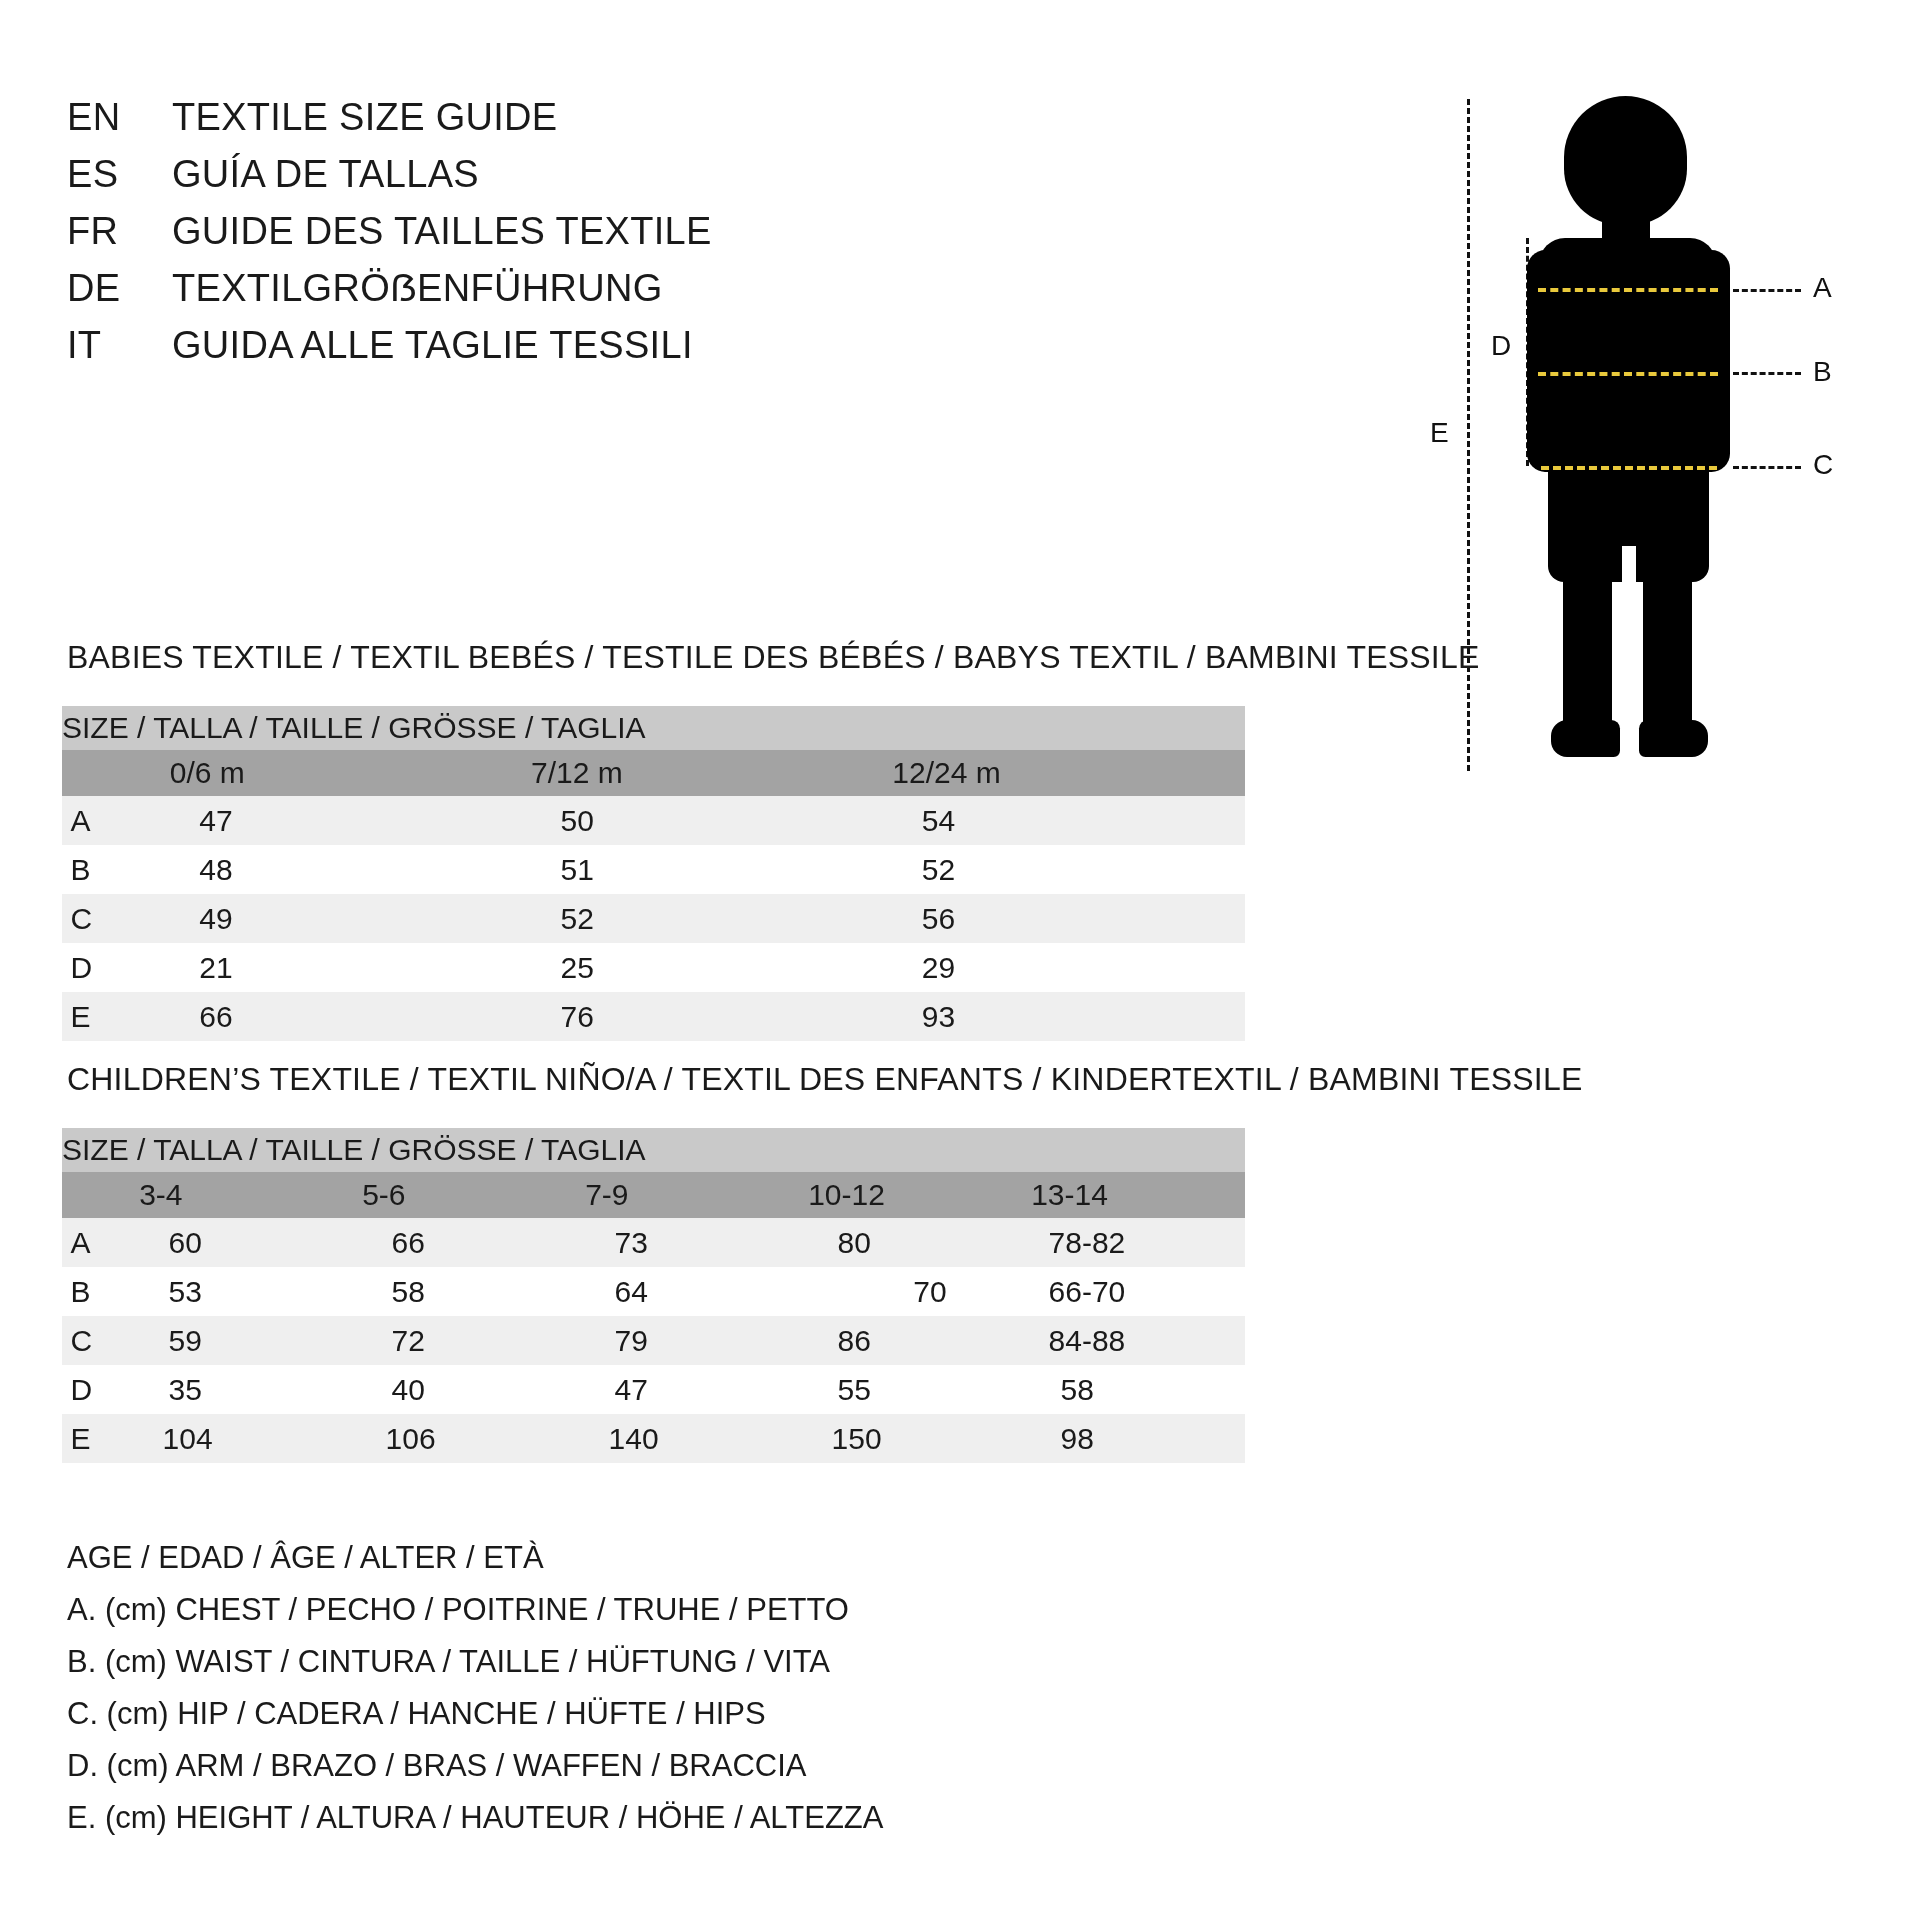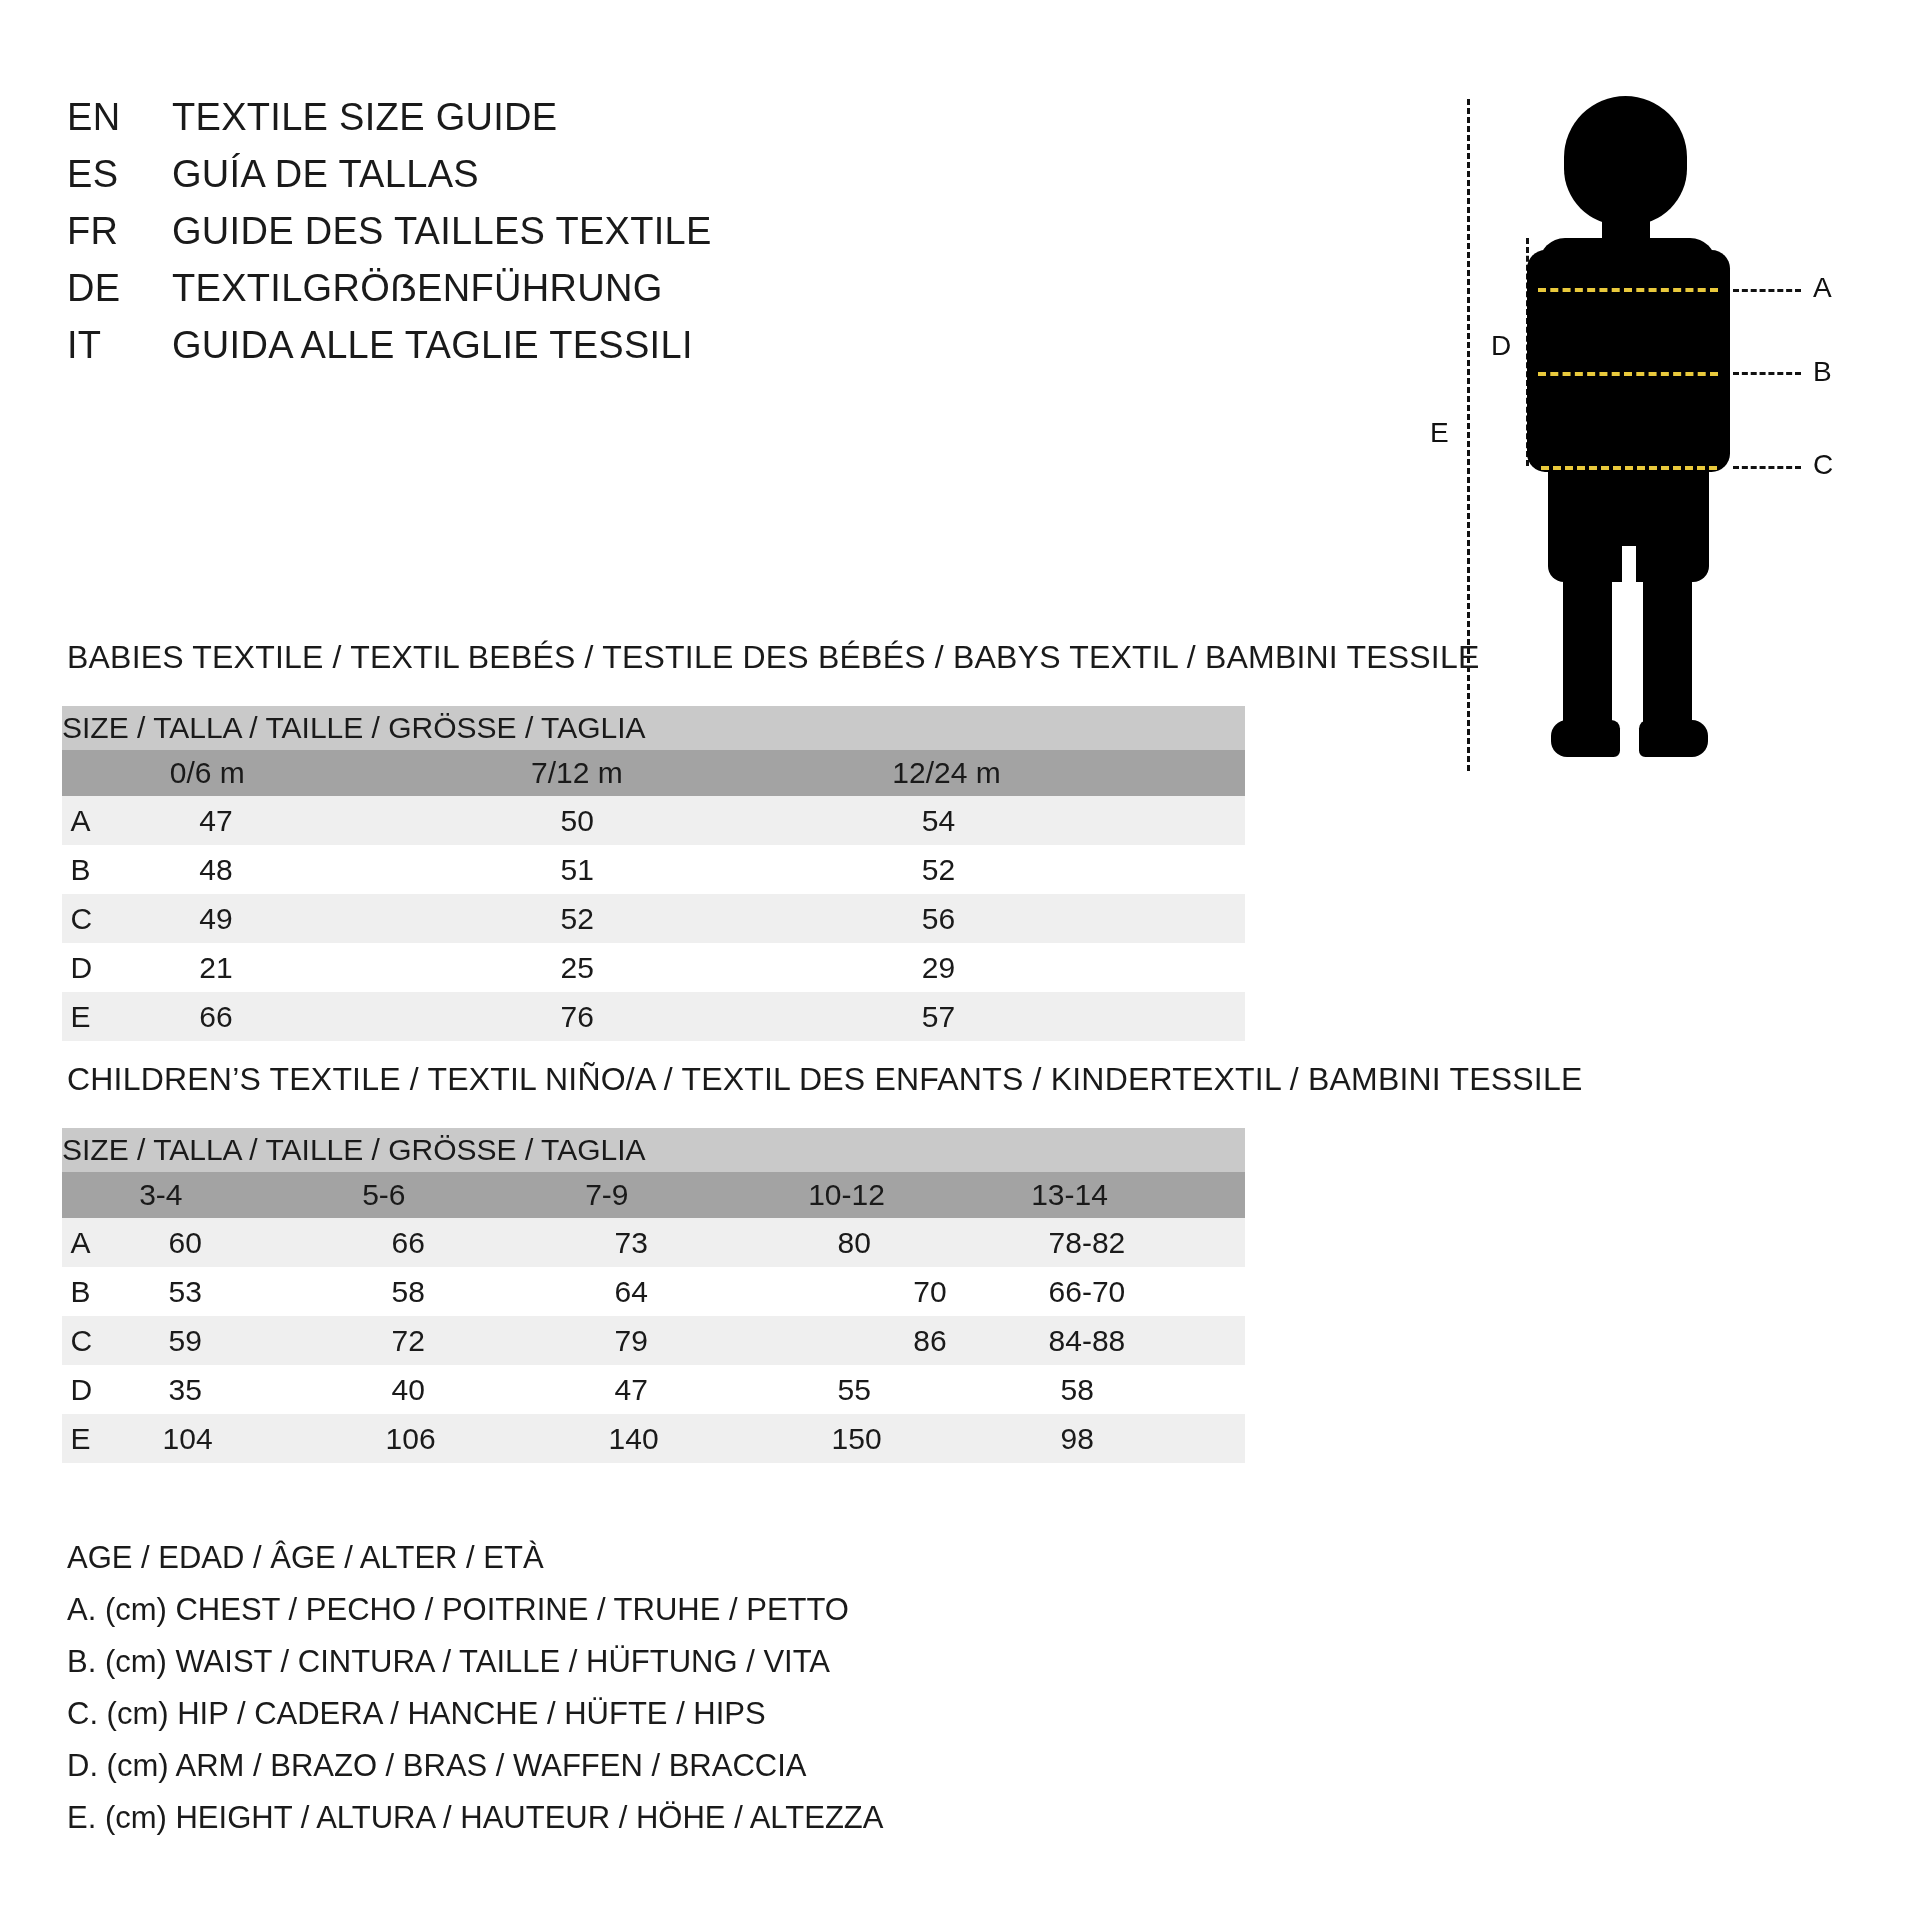--- a/index.html
+++ b/index.html
@@ -308,21 +308,21 @@
       <tr class="data-row row-plain">
         <td class="col-label">D</td>
         <td class="col-val" style="padding-left:38px !important;">21</td>
         <td class="col-val" style="padding-left:38px !important;">25</td>
         <td class="col-val" style="padding-left:38px !important;">29</td>
       </tr>
       <tr class="data-row row-shade">
         <td class="col-label">E</td>
         <td class="col-val" style="padding-left:38px !important;">66</td>
         <td class="col-val" style="padding-left:38px !important;">76</td>
-        <td class="col-val" style="padding-left:38px !important;">57</td>
+        <td class="col-val" style="padding-left:38px !important;">93</td>
       </tr>
     </tbody>
   </table>
 
   <div class="section-title" style="left: 67px; top: 1057px;">CHILDREN’S TEXTILE / TEXTIL NIÑO/A / TEXTIL DES ENFANTS / KINDERTEXTIL / BAMBINI TESSILE</div>
 
   <table class="size-table" style="left: 62px; top: 1124px; width: 1183px;">
     <tbody>
       <tr class="tbl-head-row">
         <td colspan="6">SIZE / TALLA / TAILLE / GRÖSSE / TAGLIA</td>
@@ -349,21 +349,21 @@
         <td style="padding-left:38px !important;">58</td>
         <td style="padding-left:38px !important;">64</td>
         <td style="padding-left:38px !important;text-align:center;">70</td>
         <td style="padding-left:26px !important;">66-70</td>
       </tr>
       <tr class="data-row row-shade">
         <td class="col-label">C</td>
         <td style="padding-left:38px !important;">59</td>
         <td style="padding-left:38px !important;">72</td>
         <td style="padding-left:38px !important;">79</td>
-        <td style="padding-left:38px !important;text-align:center;">86</td>
+        <td style="padding-left:38px !important;">86</td>
         <td style="padding-left:26px !important;">84-88</td>
       </tr>
       <tr class="data-row row-plain">
         <td class="col-label">D</td>
         <td style="padding-left:38px !important;">35</td>
         <td style="padding-left:38px !important;">40</td>
         <td style="padding-left:38px !important;">47</td>
         <td style="padding-left:38px !important;">55</td>
         <td style="padding-left:38px !important;">58</td>
       </tr>

